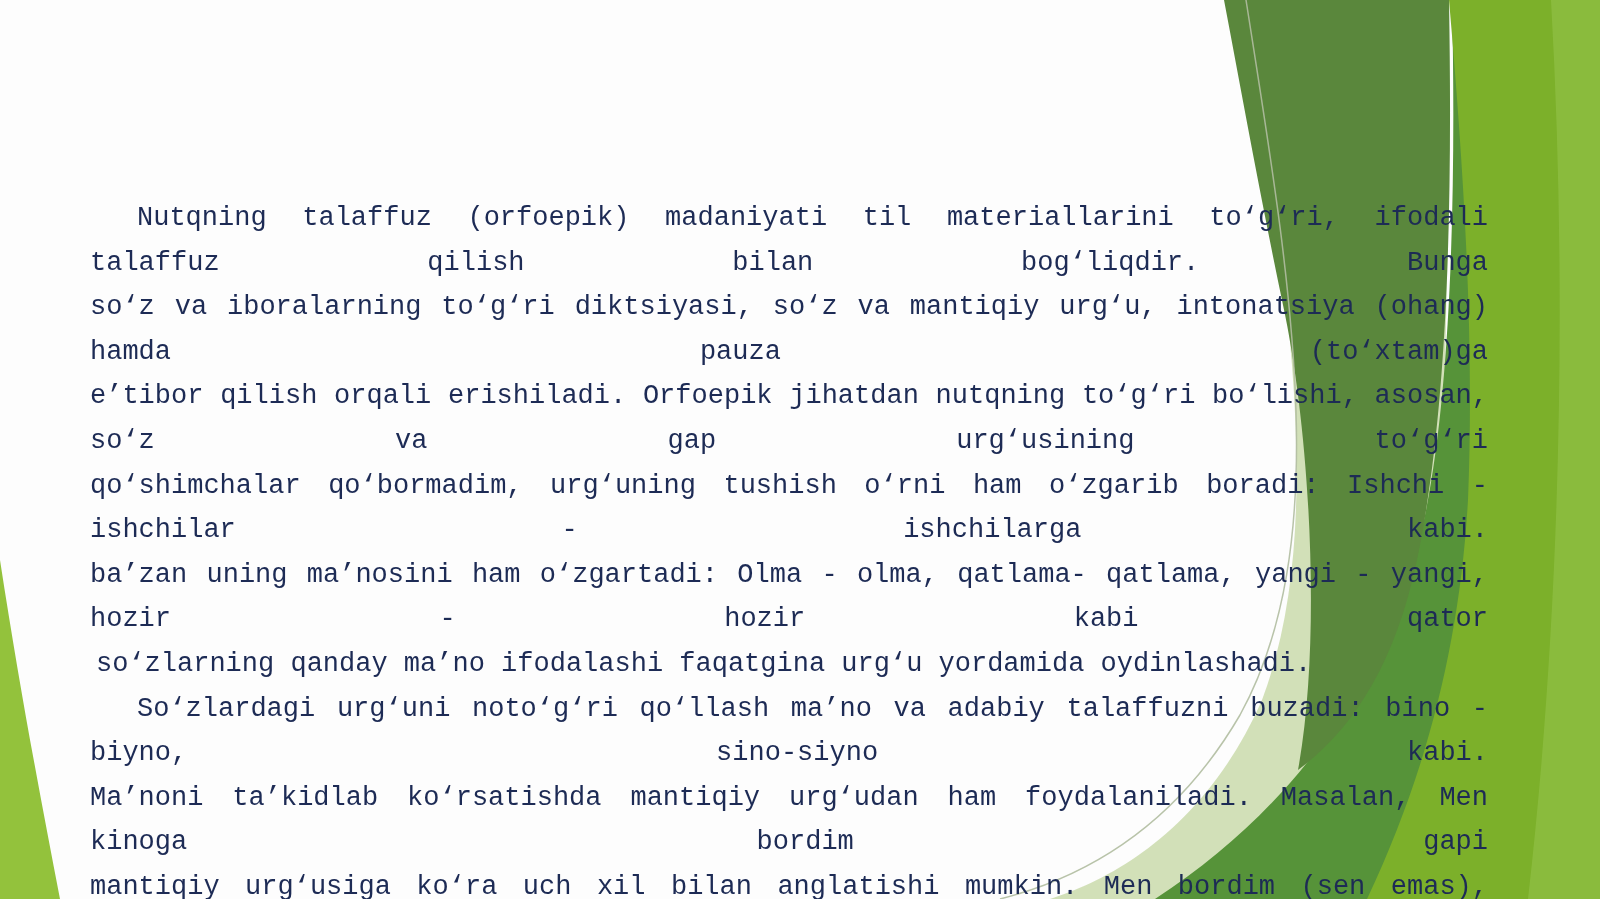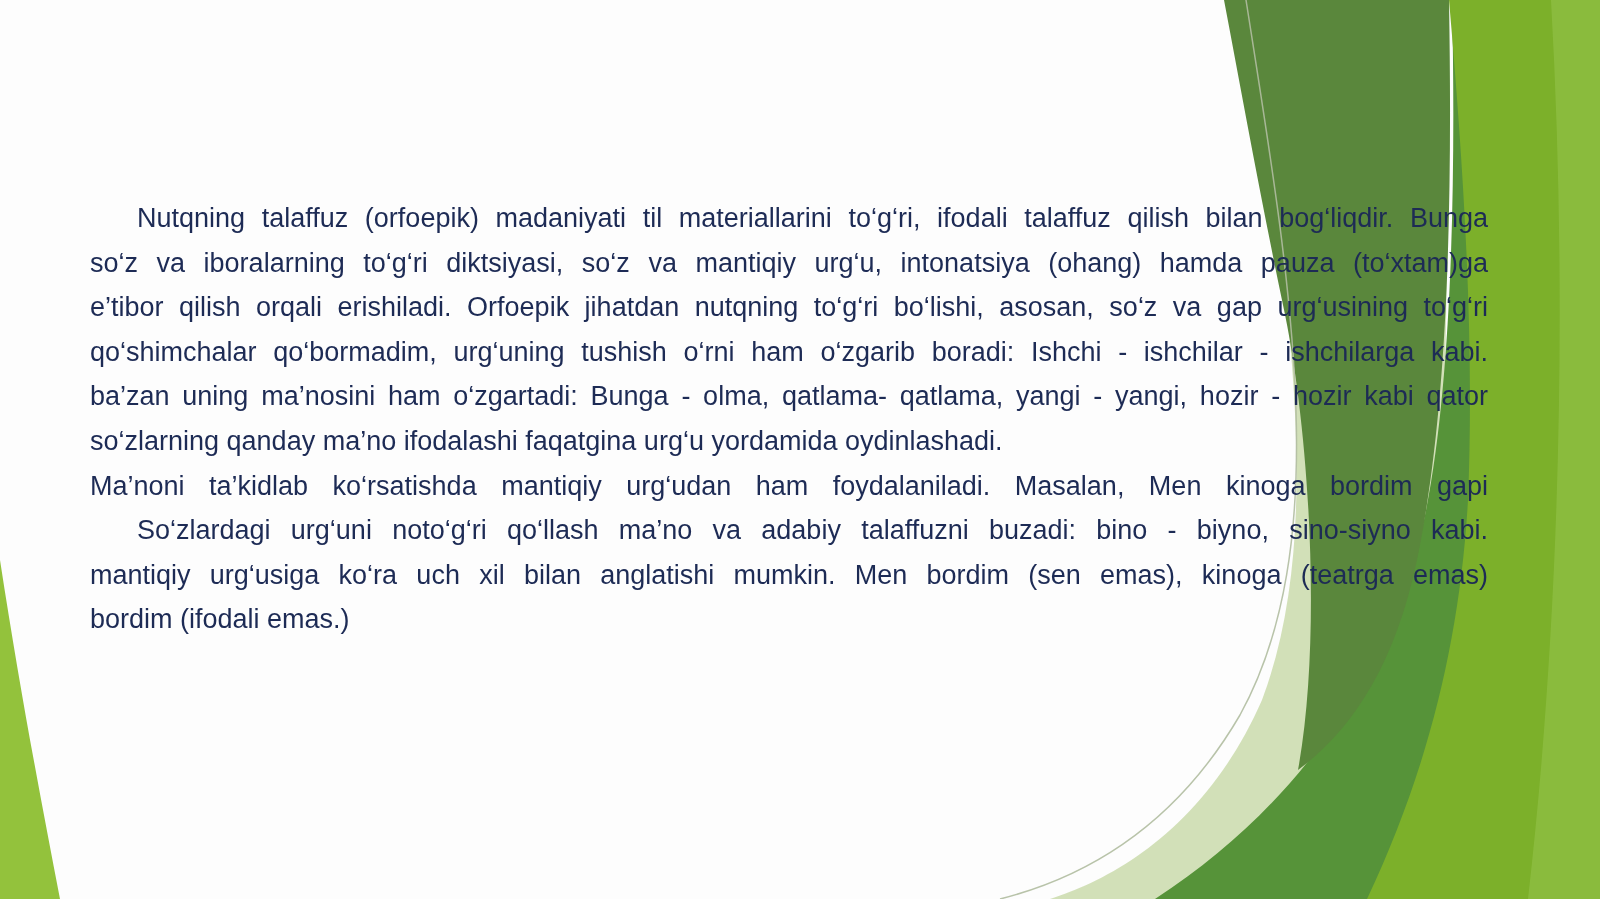--- a/index.html
+++ b/index.html
@@ -8,21 +8,21 @@
     padding: 0;
     overflow: hidden;
     background: #ffffff;
   }
   .slide {
     position: relative;
     width: 1600px;
     height: 899px;
     background: var(--bg, #fdfdfd);
     overflow: hidden;
-    font-family: Liberation Sans, sans-serif;
+    font-family: Liberation Mono, monospace;
   }
   .decor {
     position: absolute;
     inset: 0;
     width: 1600px;
     height: 899px;
     display: block;
   }
   .text-block {
     position: absolute;
@@ -37,20 +37,21 @@
   .text-block .line {
     text-align: justify;
     text-align-last: justify;
     white-space: normal;
   }
   .text-block .line.first {
     text-indent: 47px;
   }
   .text-block .line.last {
     text-align-last: left;
+    margin-left: 6px;
   }
 </style>
 </head>
 <body>
 
 <div class="slide">
 
   <svg class="decor" viewBox="0 0 1600 899" preserveAspectRatio="none" aria-hidden="true">
 
     <path opacity="0.85" d="M1241,0 C1284,260 1330,520 1262,700 C1205,830 1110,880 1050,899
@@ -74,24 +75,24 @@
 
     <path d="M0,560 C20,690 40,795 60,899 L0,899 Z" fill="#93c23c"></path>
   </svg>
 
   <div class="text-block">
       <div>
         <div class="line first">Nutqning talaffuz (orfoepik) madaniyati til materiallarini to‘g‘ri, ifodali talaffuz qilish bilan bog‘liqdir. Bunga</div>
         <div class="line">so‘z va iboralarning to‘g‘ri diktsiyasi, so‘z va mantiqiy urg‘u, intonatsiya (ohang) hamda pauza (to‘xtam)ga</div>
         <div class="line">e’tibor qilish orqali erishiladi. Orfoepik jihatdan nutqning to‘g‘ri bo‘lishi, asosan, so‘z va gap urg‘usining to‘g‘ri</div>
         <div class="line">qo‘shimchalar qo‘bormadim, urg‘uning tushish o‘rni ham o‘zgarib boradi: Ishchi - ishchilar - ishchilarga kabi.</div>
-        <div class="line">ba’zan uning ma’nosini ham o‘zgartadi: Bunga - olma, qatlama- qatlama, yangi - yangi, hozir - hozir kabi qator</div>
+        <div class="line">ba’zan uning ma’nosini ham o‘zgartadi: Olma - olma, qatlama- qatlama, yangi - yangi, hozir - hozir kabi qator</div>
         <div class="line last">so‘zlarning qanday ma’no ifodalashi faqatgina urg‘u yordamida oydinlashadi.</div>
       </div>
       <div>
+        <div class="line first">So‘zlardagi urg‘uni noto‘g‘ri qo‘llash ma’no va adabiy talaffuzni buzadi: bino - biyno, sino-siyno kabi.</div>
         <div class="line">Ma’noni ta’kidlab ko‘rsatishda mantiqiy urg‘udan ham foydalaniladi. Masalan, Men kinoga bordim gapi</div>
-        <div class="line first">So‘zlardagi urg‘uni noto‘g‘ri qo‘llash ma’no va adabiy talaffuzni buzadi: bino - biyno, sino-siyno kabi.</div>
         <div class="line">mantiqiy urg‘usiga ko‘ra uch xil bilan anglatishi mumkin. Men bordim (sen emas), kinoga (teatrga emas)</div>
         <div class="line last">bordim (ifodali emas.)</div>
       </div>
     </div>
 
 </div>
 
 </body></html>

